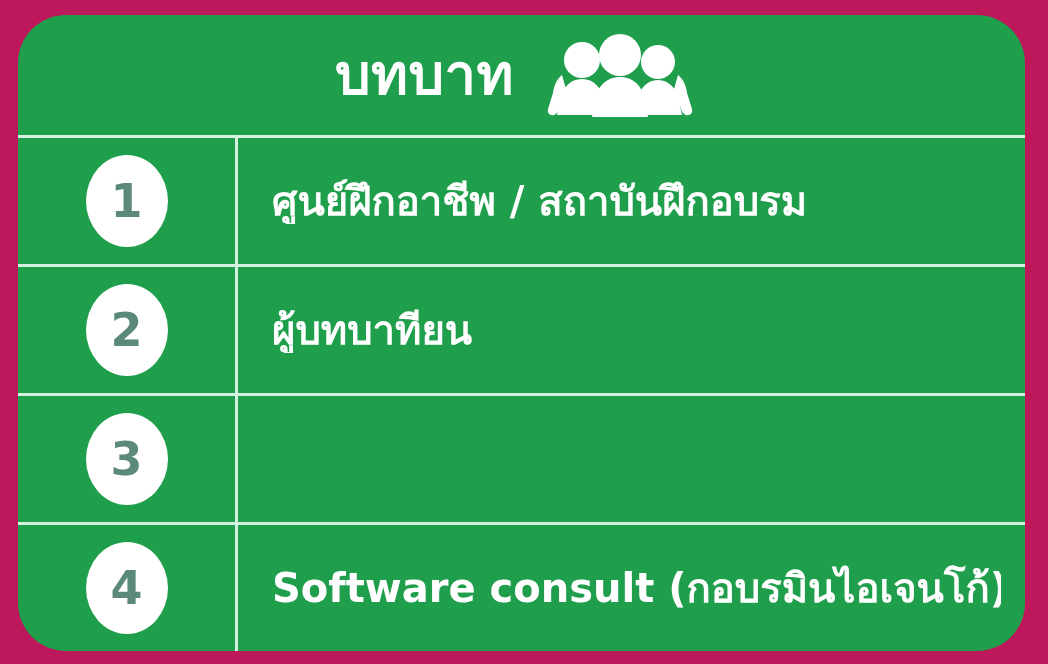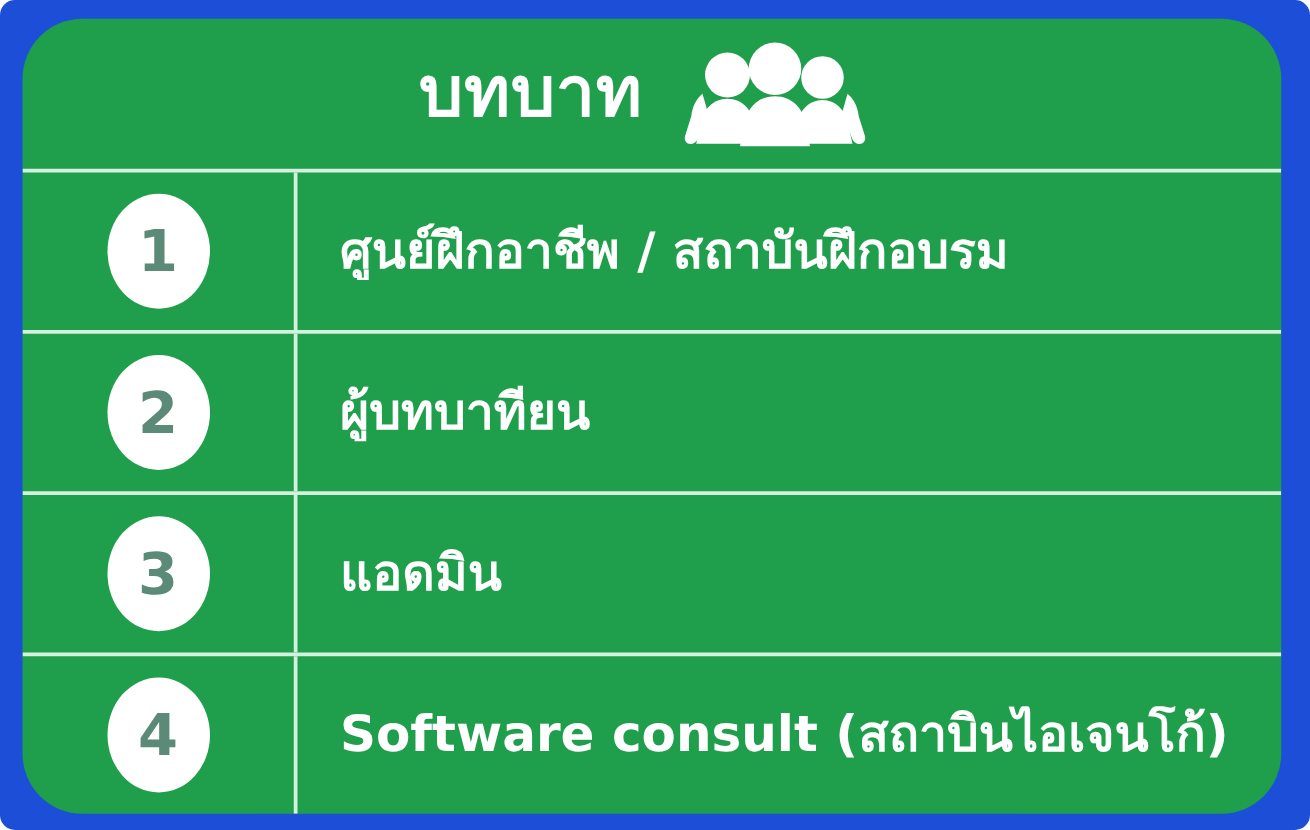--- a/index.html
+++ b/index.html
@@ -11,22 +11,21 @@
     overflow: hidden;
   }
   body {
     font-family: "DejaVu Sans", "Liberation Sans", sans-serif;
   }
 
   #root {
     position: relative;
     width: 1048px;
     height: 664px;
-    background: #1d4ed8;
-    border-radius: 12px;
+    background: #be185d;
   }
 
   
   .card {
     position: absolute;
     left: 18px;
     top: 15px;
     width: 1007px;
     height: 636px;
     background: #1f9e4b;
@@ -174,29 +173,26 @@
         </div>
         <div class="row-label-cell">
           <div class="row-label">ผู้บทบาทียน</div>
         </div>
       </div>
 
       <div class="row">
         <div class="row-num-cell">
           <div class="num-badge">3</div>
         </div>
-        <div class="row-label-cell">
-          <div class="row-label">แอดมิน</div>
-        </div>
       </div>
 
       <div class="row">
         <div class="row-num-cell">
           <div class="num-badge">4</div>
         </div>
         <div class="row-label-cell">
-          <div class="row-label">Software consult (สถาบินไอเจนโก้)</div>
+          <div class="row-label">Software consult (กอบรมินไอเจนโก้)</div>
         </div>
       </div>
 
     </div>
   </div>
 </div>
 
 </body></html>

